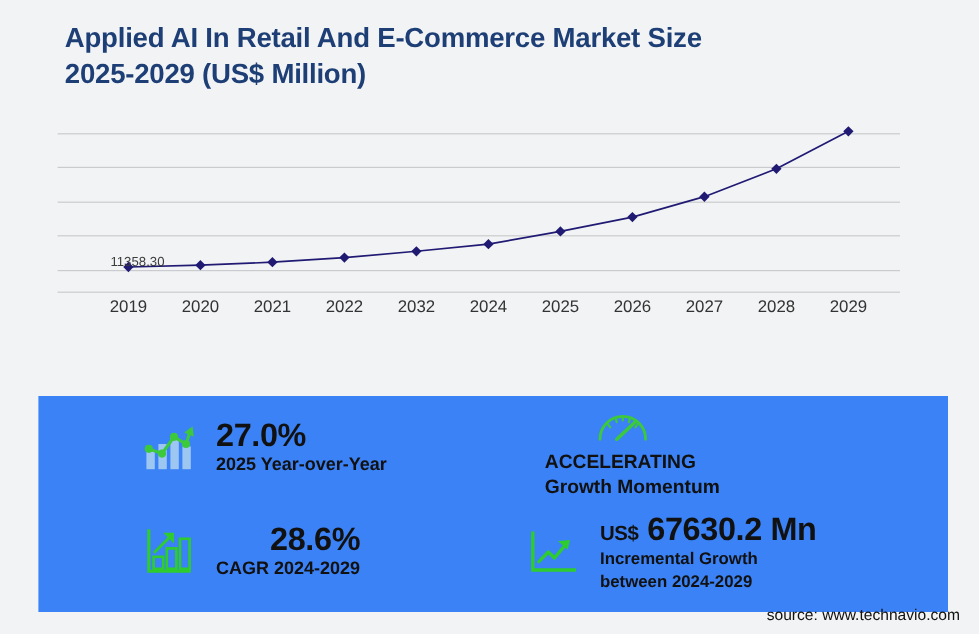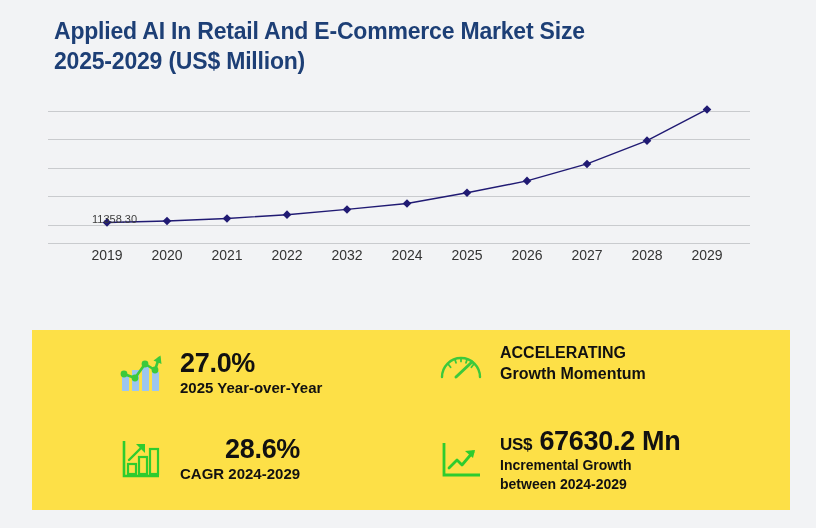--- a/index.html
+++ b/index.html
@@ -69,29 +69,29 @@
     color:#333;
     transform:translateX(-50%);
     white-space:nowrap;
   }
 
   
   .stats-panel {
     position:absolute;
     left:32px; top:330px;
     width:758px; height:180px;
-    background:#fde047;
+    background:#3b82f6;
   }
   .stat {
     position:absolute;
     display:flex;
     align-items:center;
   }
   .stat-0 { left:86px;  top:18px; }
-  .stat-1 { left:406px; top:12px; }
+  .stat-1 { left:406px; top:0;flex-direction:column; }
   .stat-2 { left:86px;  top:104px;text-align:right; }
   .stat-3 { left:406px; top:96px; }
 
   .stat-icon {
     width:46px; height:44px;
     flex:0 0 46px;
     display:flex;
     align-items:center;
     justify-content:center;
   }
@@ -260,13 +260,14 @@
         <div class="stat-big">
           <span class="unit">US$</span>
           <span>67630.2 Mn</span>
         </div>
         <div class="stat-sub small">Incremental Growth</div>
         <div class="stat-sub small">between 2024-2029</div>
       </div>
     </div>
   </div>
 
+  <div class="source">source: www.technavio.com</div>
 </div>
 
 </body></html>

